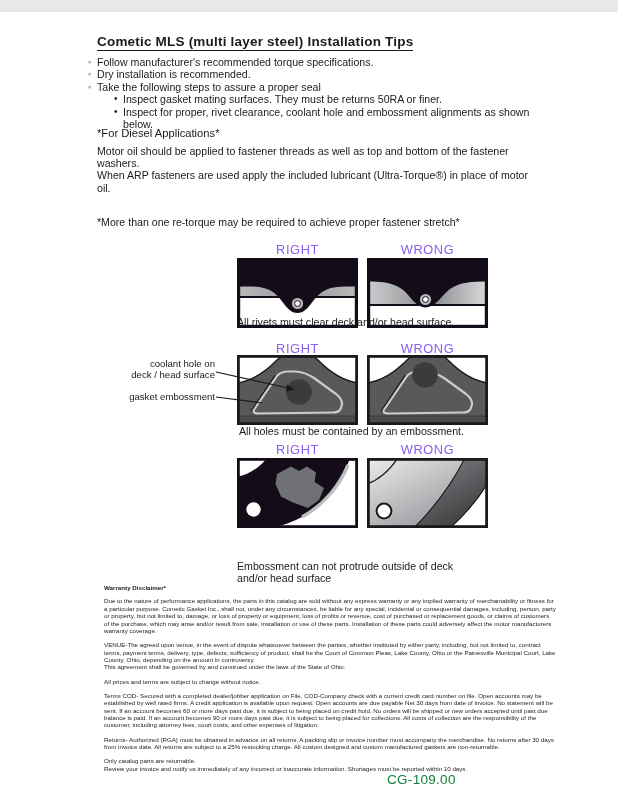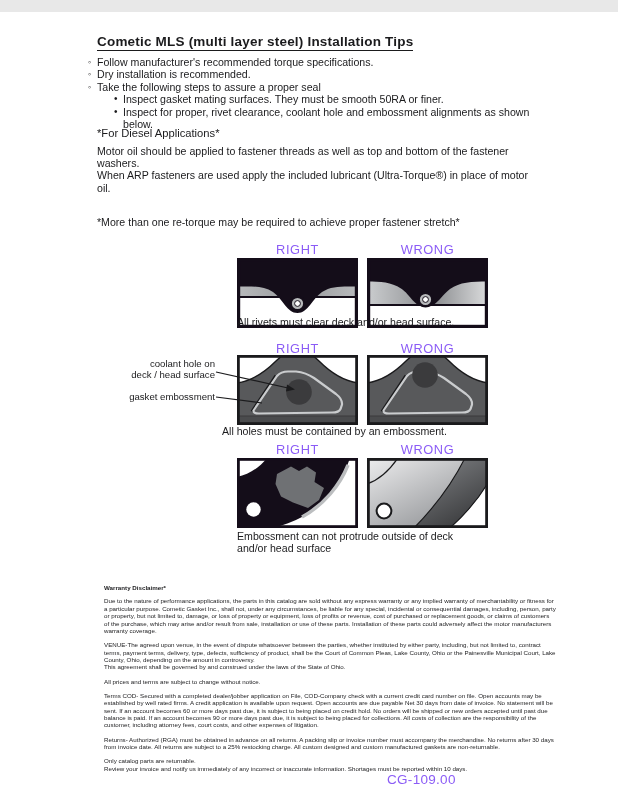--- a/index.html
+++ b/index.html
@@ -23,34 +23,34 @@
   .p1{top:133px;}
   .p2{top:167px;}
   .p3{top:204px;}
   .flabel{
     position:absolute;width:121px;text-align:center;
     font-size:12.8px;letter-spacing:.6px;color:#8b5cf6;
   }
   .panel{position:absolute;width:121px;height:70px;display:block;}
   .caption{position:absolute;margin:0;font-size:10.6px;line-height:12.4px;white-space:pre-line;}
   .r1.flabel{top:230px;} .r1.panel{top:246px;} .caption.c1{left:237px;top:304px;}
-  .r2.flabel{top:329px;} .r2.panel{top:343px;} .caption.c2{left:222px;top:413px;}
-  .r3.flabel{top:430px;} .r3.panel{top:446px;} .caption.c3{left:237px;top:518px;}
+  .r2.flabel{top:329px;} .r2.panel{top:343px;} .caption.c2{left:239px;top:413px;}
+  .r3.flabel{top:430px;} .r3.panel{top:446px;} .caption.c3{left:237px;top:548px;}
   .pleft{left:237px;} .pright{left:367px;}
   .ann{
     position:absolute;text-align:right;width:118px;
     font-size:9.6px;line-height:11px;white-space:pre-line;color:#1b1b1d;
   }
   .ann.a1{left:97px;top:346px;}
   .ann.a2{left:97px;top:379px;}
   .ann-lines{position:absolute;left:95px;top:340px;width:285px;height:62px;pointer-events:none;}
   .disclaimer{position:absolute;left:104px;top:572px;width:452px;font-size:6.2px;line-height:7.4px;color:#232325;}
   .dh{font-weight:bold;margin:0 0 6px 0;}
   .dp{margin:0 0 6.8px 0;white-space:pre-line;}
-  .pageno{position:absolute;left:387px;top:760px;font-size:13.5px;letter-spacing:.3px;color:#8b5cf6;}
+  .pageno{position:absolute;left:387px;top:760px;font-size:13.5px;letter-spacing:.3px;color:#15803d;}
 </style>
 </head>
 <body>
 
 <div class="page">
 
   <h1 class="title">Cometic MLS (multi layer steel) Installation Tips</h1>
 
   <div class="tips">
     <div class="blt l1">
@@ -60,21 +60,21 @@
     <div class="blt l1">
       <span class="mk">◦</span>
       <span>Dry installation is recommended.</span>
     </div>
     <div class="blt l1">
       <span class="mk">◦</span>
       <span>Take the following steps to assure a proper seal</span>
     </div>
     <div class="blt l2">
       <span class="mk">•</span>
-      <span>Inspect gasket mating surfaces.  They must be smooth 50RA or finer.</span>
+      <span>Inspect gasket mating surfaces.  They must be returns 50RA or finer.</span>
     </div>
     <div class="blt l2">
       <span class="mk">•</span>
       <span>Inspect for proper, rivet clearance, coolant hole and embossment alignments as shown below.</span>
     </div>
   </div>
 
   <h2 class="diesel-h">*For Diesel Applications*</h2>
   <p class="body p1">Motor oil should be applied to fastener threads as well as top and bottom of the fastener washers.
 When ARP fasteners are used apply the included lubricant (Ultra-Torque®) in place of motor oil.</p>

